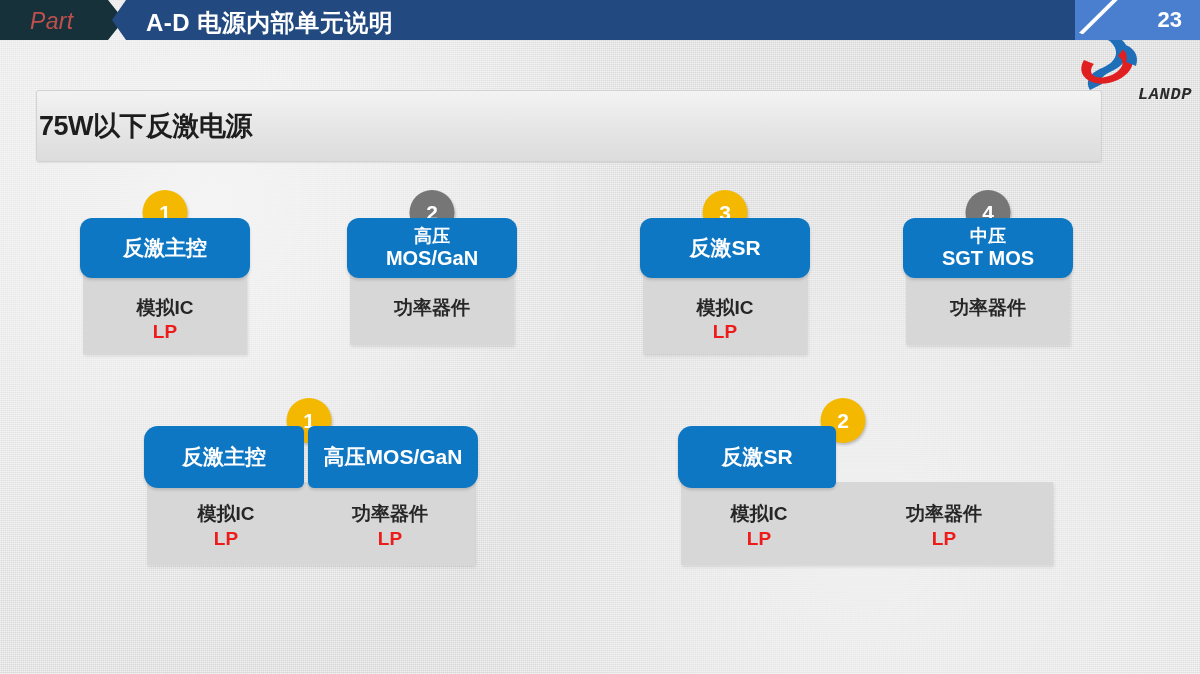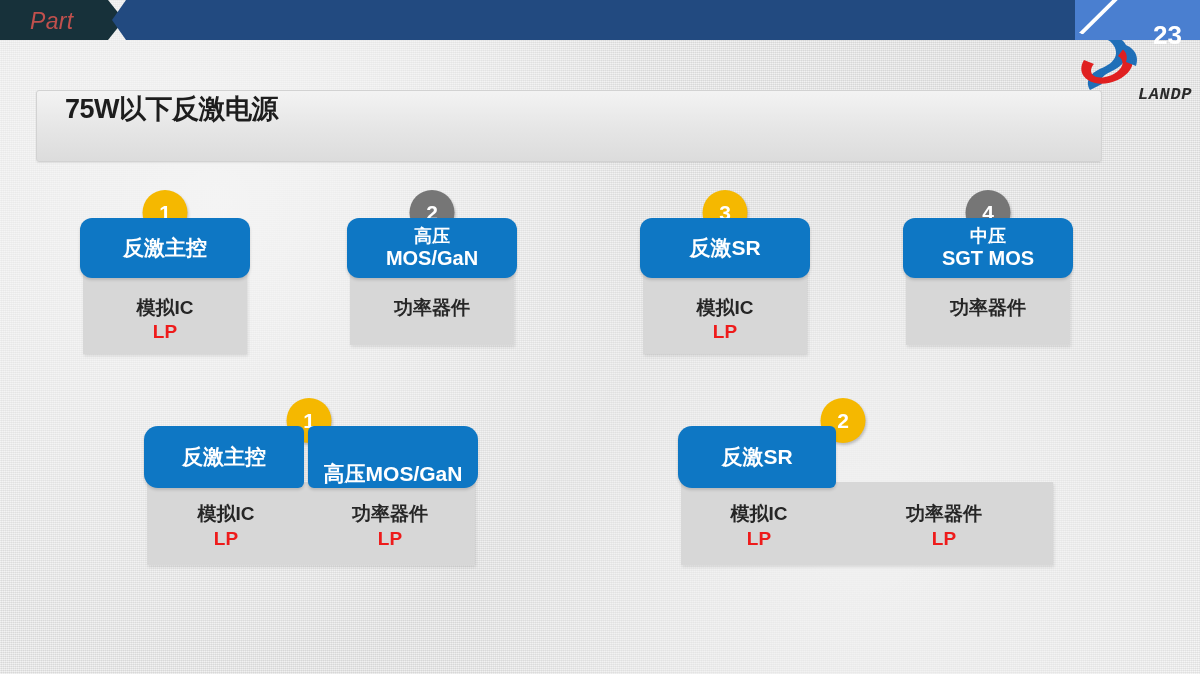--- a/index.html
+++ b/index.html
@@ -81,22 +81,22 @@
     position: absolute;
     left: 146px; top: 7px;
     font-size: 24px;
     font-weight: bold;
     color: #ffffff;
     letter-spacing: .5px;
     z-index: 4;
   }
   .page-num {
     position: absolute;
-    right: 18px; top: 20px;
-    font-size: 26px;
+    right: 18px; top: 7px;
+    font-size: 22px;
     font-weight: bold;
     color: #ffffff;
     z-index: 5;
     margin-left: 48px;
   }
 
   
   .logo {
     position: absolute;
     right: 2px; top: 34px;
@@ -118,23 +118,22 @@
   
   .subtitle-band {
     position: absolute;
     left: 36px; top: 90px;
     width: 1066px; height: 72px;
     background: linear-gradient(180deg,#f3f3f3 0%, #e6e6e6 52%, #dcdcdc 100%);
     border: 1px solid #d2d2d2;
     border-radius: 3px;
     box-shadow: 0 1px 2px rgba(0,0,0,0.07);
     display: flex;
-    align-items: flex-start;
-    padding-left: 28px;
-    flex-direction: column;
+    align-items: center;
+    padding-left: 2px;
   }
   .subtitle-main {
     font-size: 27px;
     font-weight: bold;
     color: #1d1d1d;
     letter-spacing: -.5px;
   }
   .subtitle-sub {
     font-size: 18px;
     font-weight: bold;
@@ -226,21 +225,21 @@
     background: #0e77c4;
     color: #fff;
     font-size: 21px;
     font-weight: bold;
     display: flex;
     align-items: center;
     justify-content: center;
     box-shadow: 0 2px 3px rgba(0,0,0,0.15);
   }
   .combo-blue.left  { border-radius: 14px 6px 6px 14px; }
-  .combo-blue.right { border-radius: 6px 14px 14px 6px; margin-left: 4px; align-items: flex-end; }
+  .combo-blue.right { border-radius: 6px 14px 14px 6px; margin-left: 4px; }
 
   .combo-gray {
     position: absolute;
     top: 84px; left: 3px;
     background: #d7d7d7;
     display: flex;
     z-index: 2;
     padding: 20px 0 14px;
     box-shadow: 1px 2px 3px rgba(0,0,0,0.10);
   }
@@ -266,20 +265,21 @@
 <body>
 
 <div class="slide">
 
   <div class="header">
     <div class="hdr-dark"></div>
     <div class="hdr-mid"></div>
     <div class="hdr-right"></div>
     <div class="hdr-slash"></div>
     <div class="part-label">Part</div>
+    <div class="header-title">A-D 电源内部单元说明</div>
     <div class="page-num">23</div>
   </div>
 
   <div class="logo">
     <svg width="136" height="72" viewBox="0 0 136 72">
       <path d="M34 4 C34 4 46 2 52 12 C58 22 50 30 40 34 C30 38 22 46 28 56 L40 50 C36 44 44 40 52 36 C64 30 70 18 62 8 C56 1 44 1 34 4 Z" fill="#1f6fb8"></path>
       <path d="M22 26 C22 26 14 38 26 46 C38 54 60 48 68 36 C74 27 70 18 62 14 L56 22 C62 26 62 32 56 37 C48 44 34 46 30 40 C27 35 32 30 32 30 Z" fill="#e02020"></path>
       <path d="M60 10 C70 12 78 20 74 32 L64 28 C66 22 64 16 58 14 Z" fill="#1f6fb8"></path>
     </svg>
     <div class="logo-text">LANDP</div>

